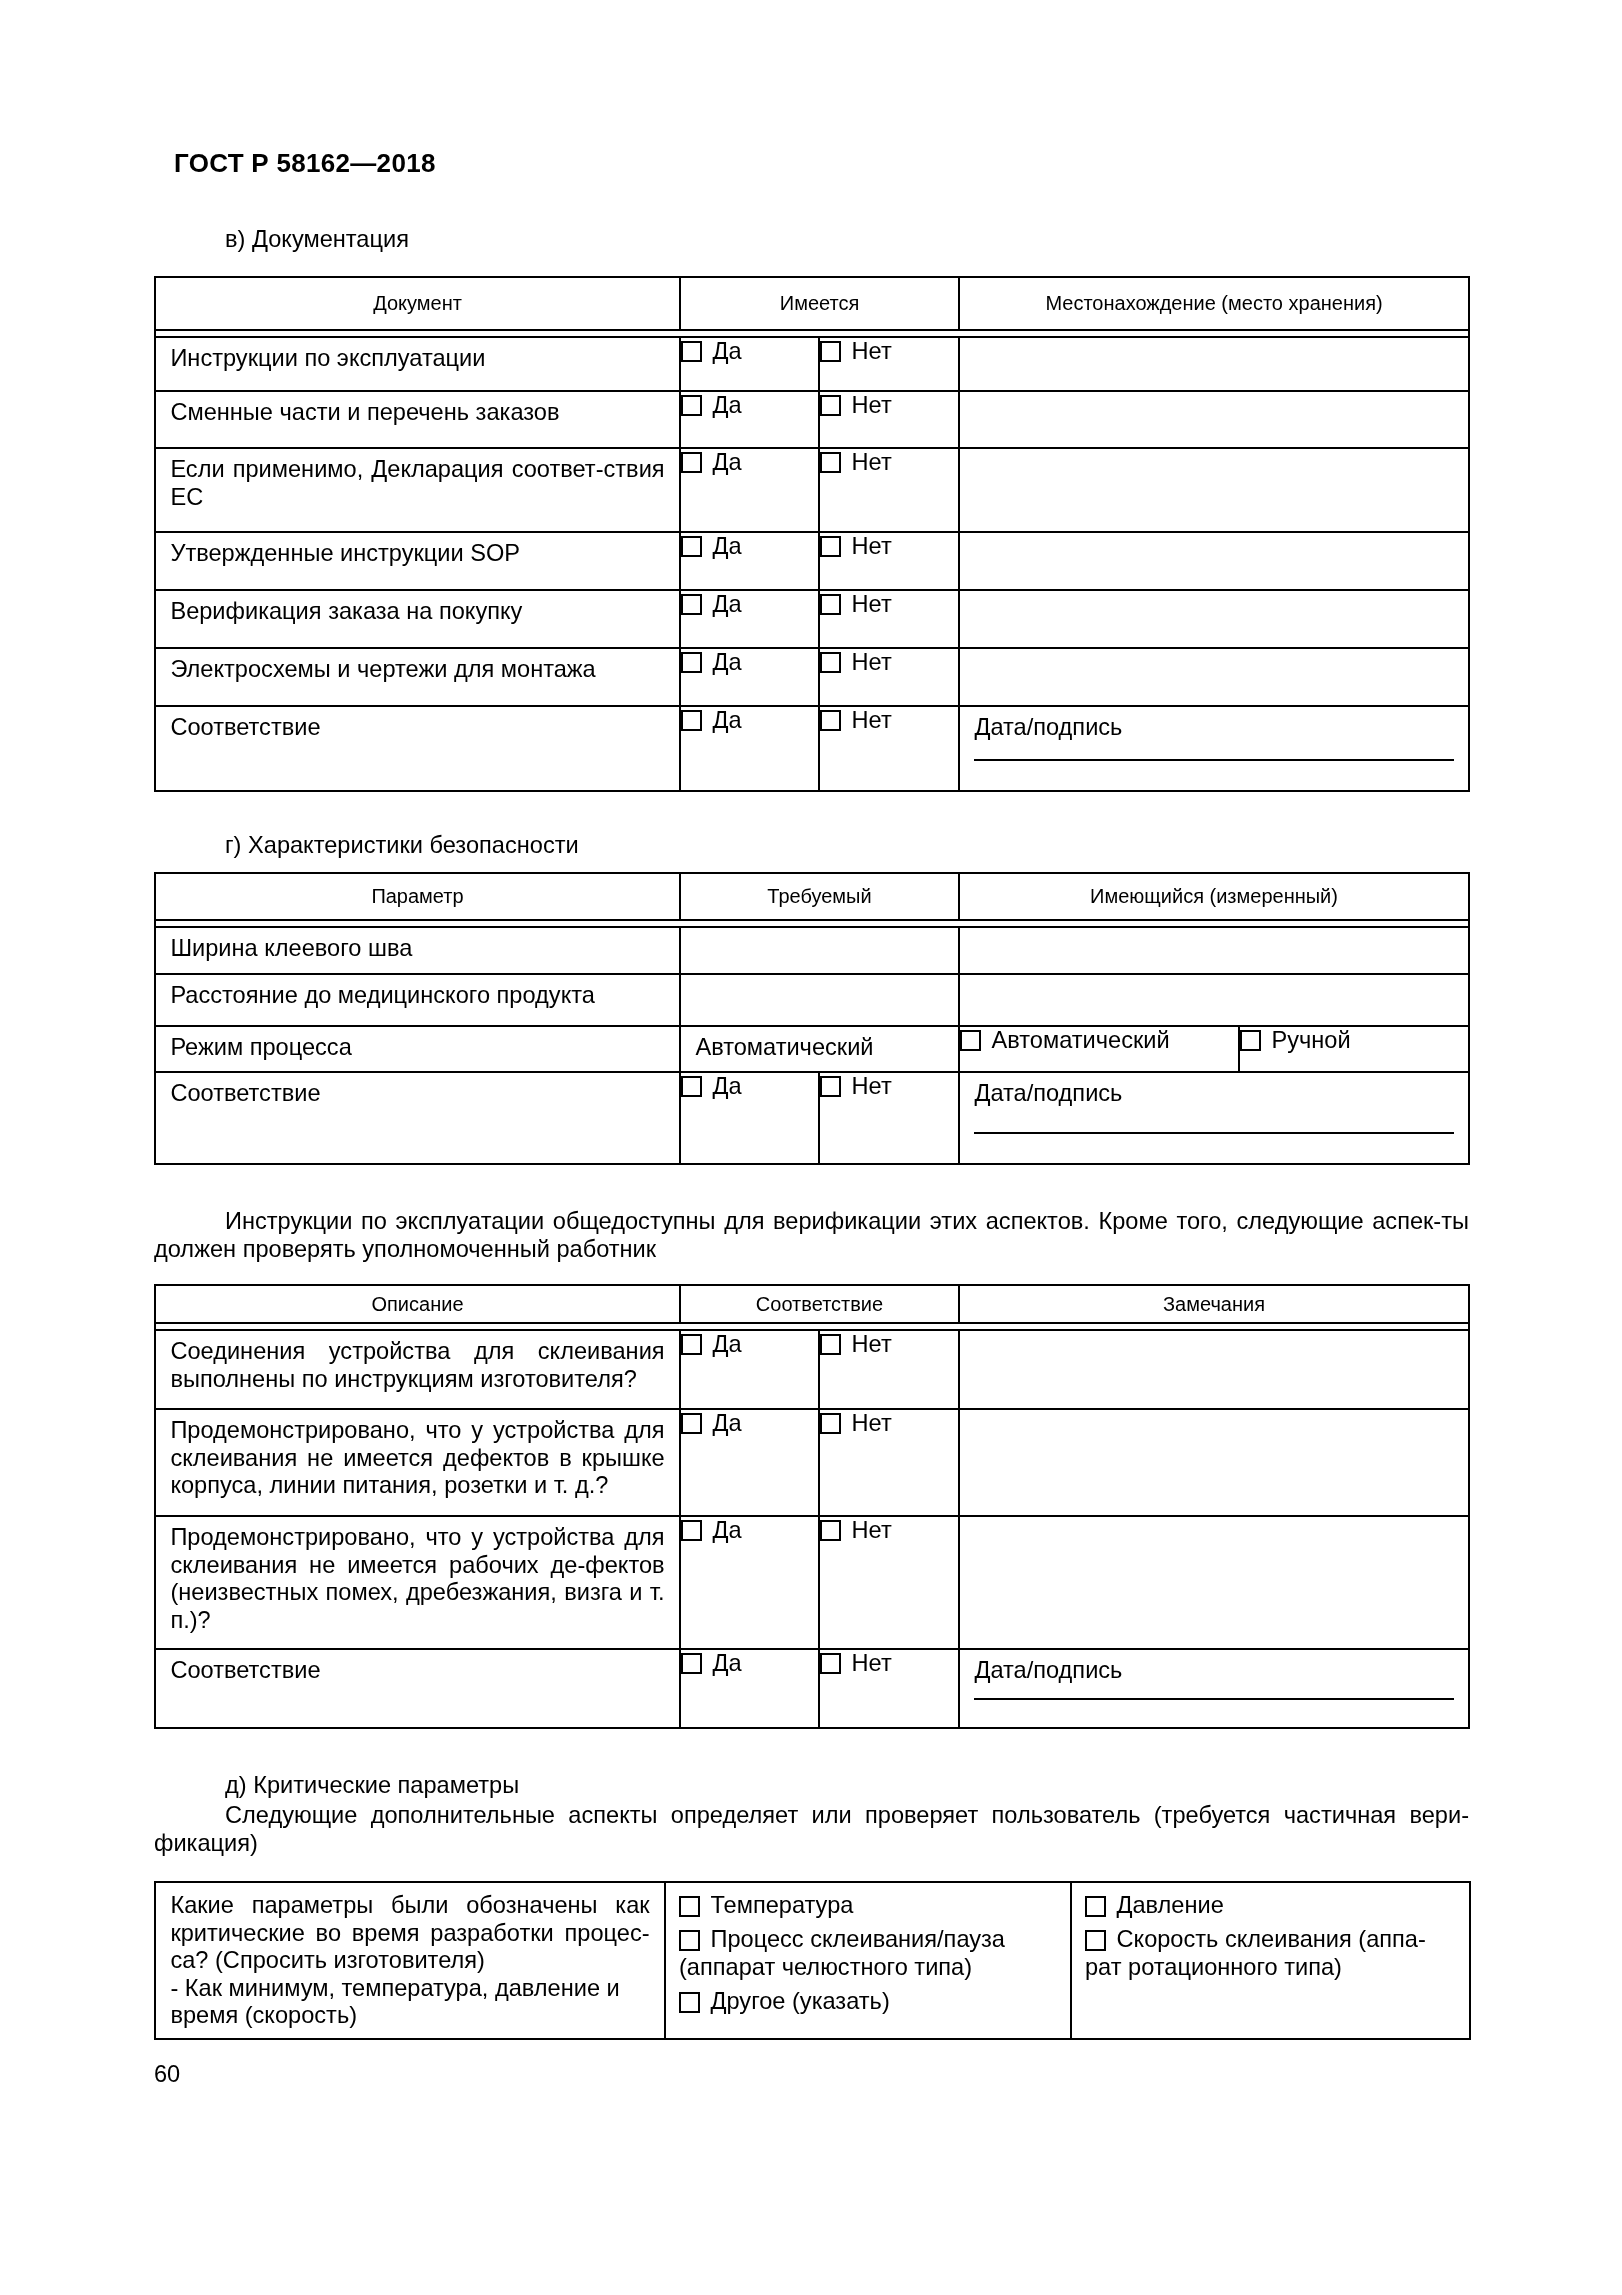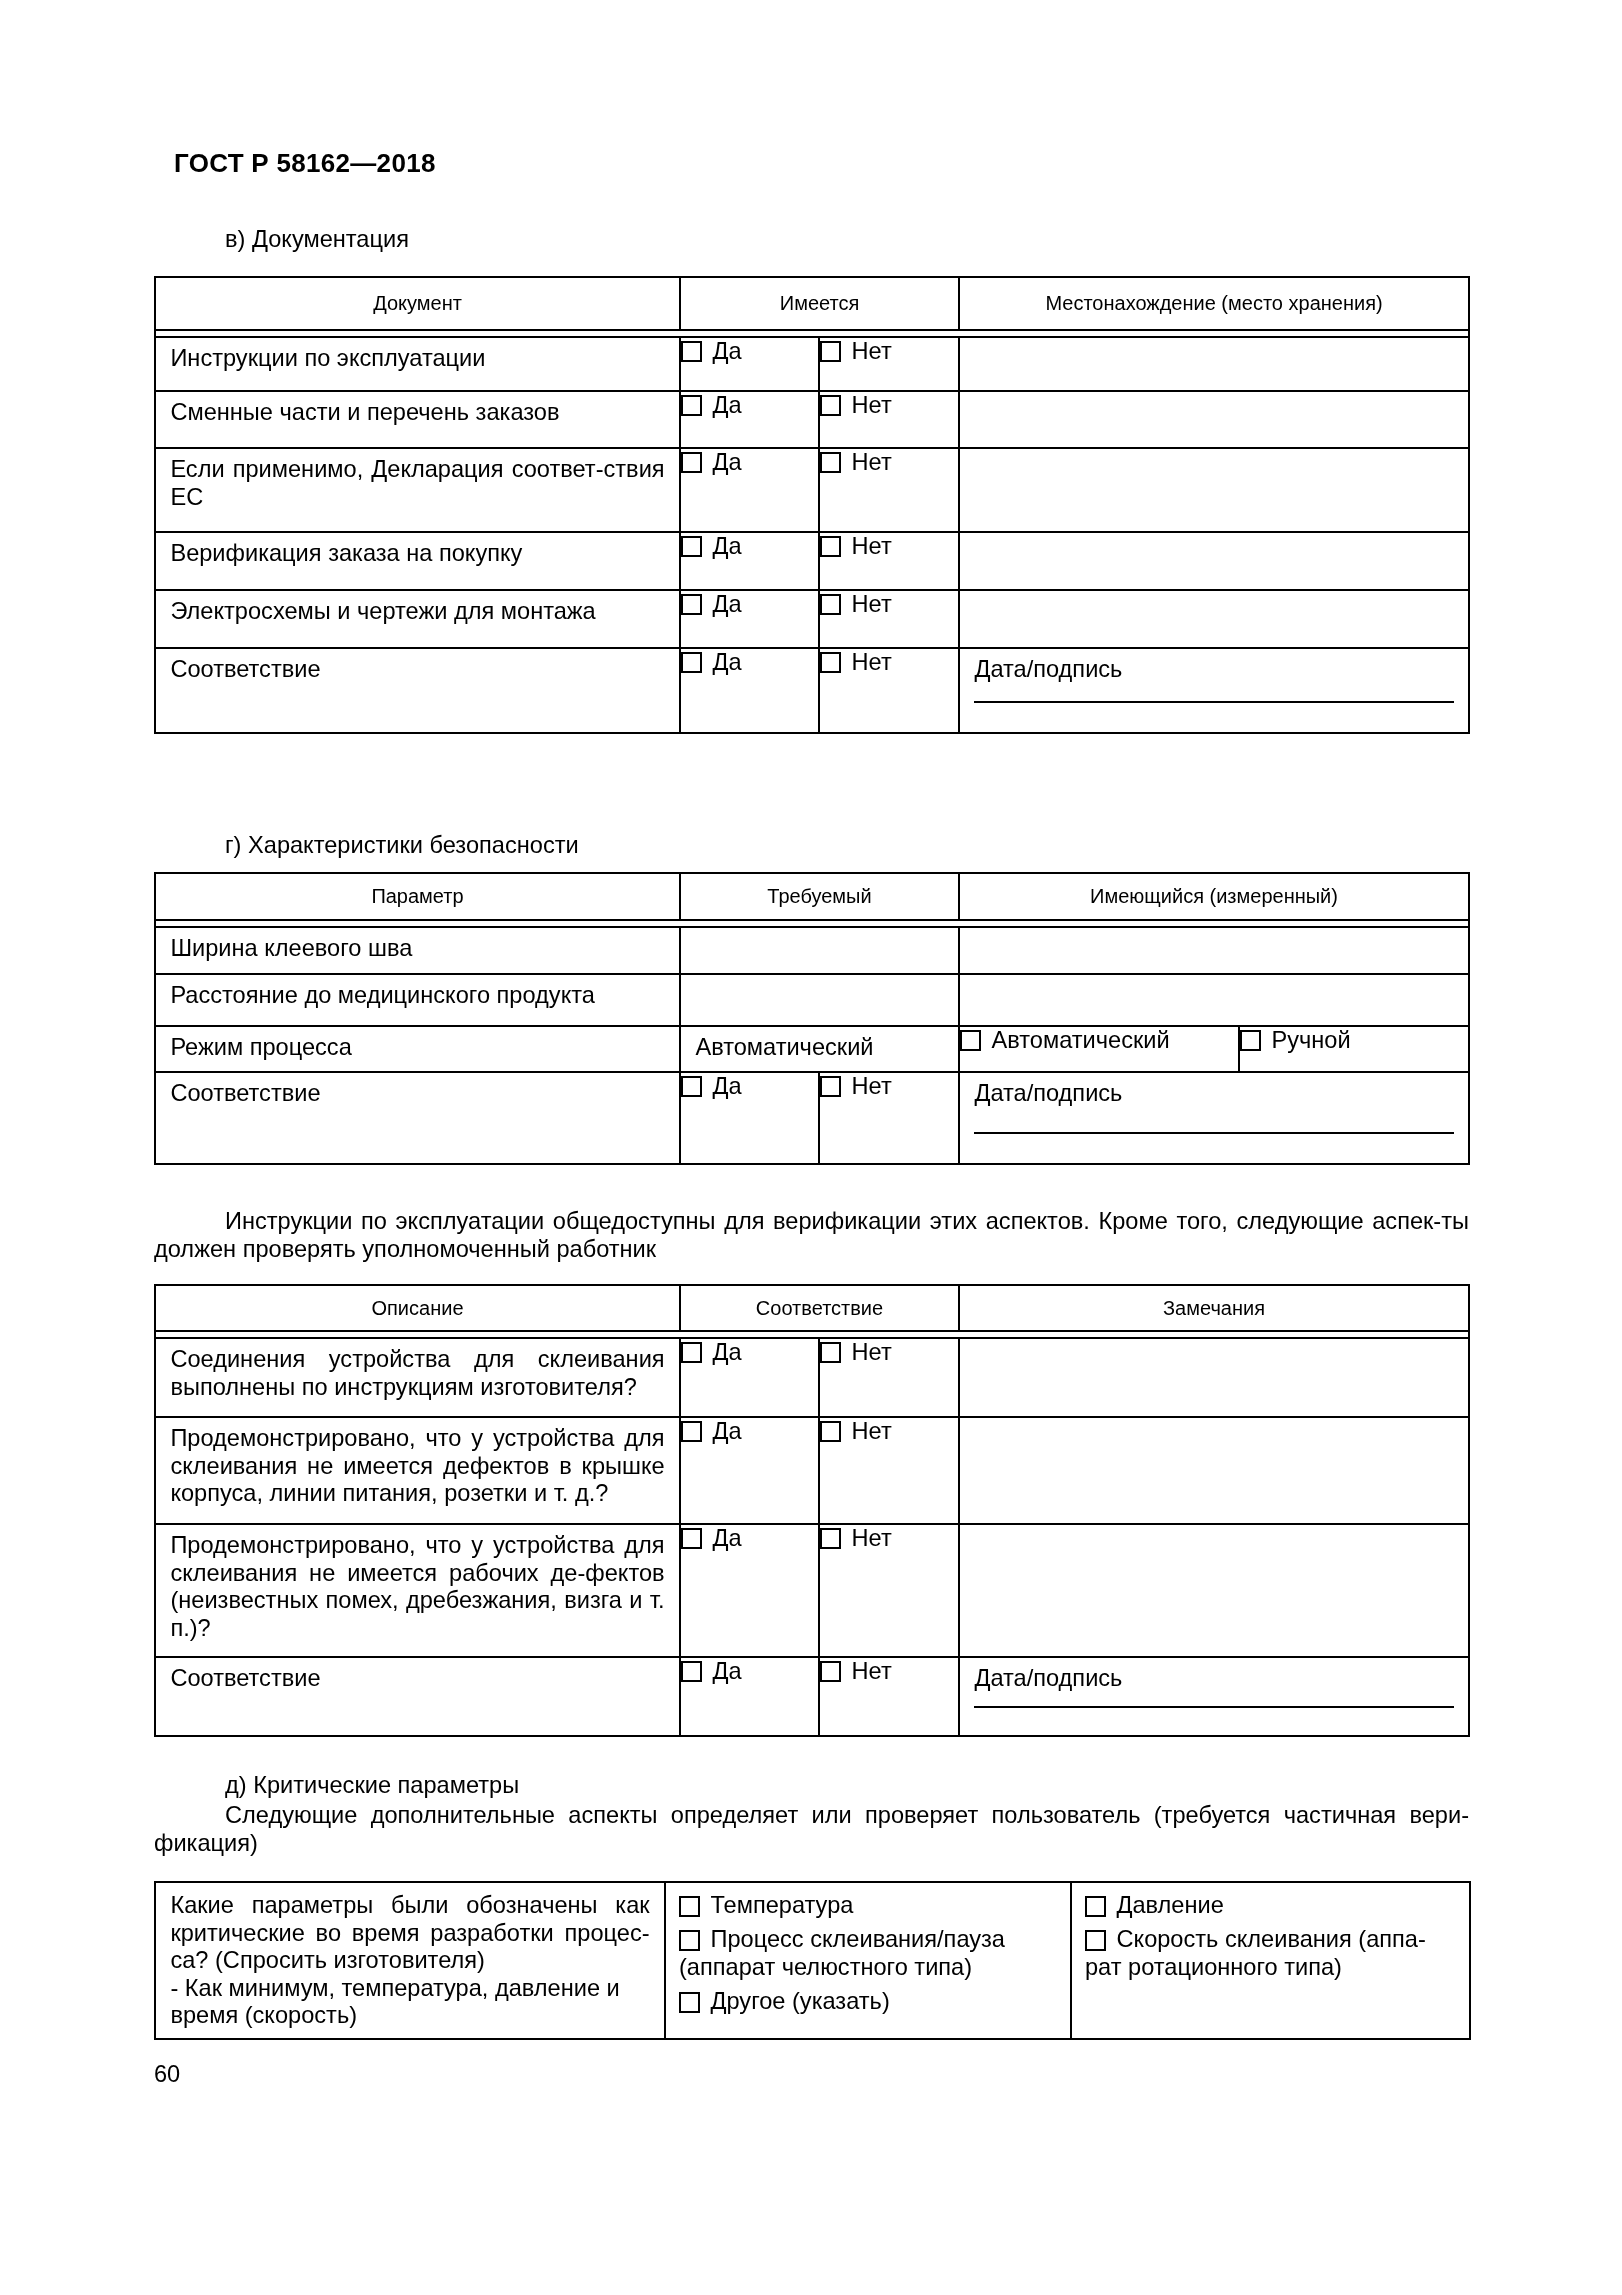--- a/index.html
+++ b/index.html
@@ -72,20 +72,28 @@
     <tr style="height:84px;">
       <td>
           <div class="cell-text">Если применимо, Декларация соответ-ствия ЕС</div>
         </td>
       <td class="cb-cell"><span class="cb"></span><span>Да</span></td>
       <td class="cb-cell"><span class="cb"></span><span>Нет</span></td>
       <td></td>
     </tr>
     <tr style="height:58px;">
       <td>
+          <div class="cell-text cell-left">Утвержденные инструкции SOP</div>
+        </td>
+      <td class="cb-cell"><span class="cb"></span><span>Да</span></td>
+      <td class="cb-cell"><span class="cb"></span><span>Нет</span></td>
+      <td></td>
+    </tr>
+    <tr style="height:58px;">
+      <td>
           <div class="cell-text cell-left">Верификация заказа на покупку</div>
         </td>
       <td class="cb-cell"><span class="cb"></span><span>Да</span></td>
       <td class="cb-cell"><span class="cb"></span><span>Нет</span></td>
       <td></td>
     </tr>
     <tr style="height:58px;">
       <td>
           <div class="cell-text cell-left">Электросхемы и чертежи для монтажа</div>
         </td>
@@ -167,21 +175,21 @@
 <div class="abs para" style="left:154px; top:1207px; width:1315px; text-indent:71px;">Инструкции по эксплуатации общедоступны для верификации этих аспектов. Кроме того, следующие аспек-ты должен проверять уполномоченный работник</div>
 
 <table class="t" style="top:1284px;">
   <colgroup>
       <col style="width:525px">
       <col style="width:139px">
       <col style="width:140px">
       <col style="width:510px">
     </colgroup>
   <thead>
-    <tr style="height:46px;">
+    <tr style="height:38px;">
       <th>Описание</th>
       <th colspan="2">Соответствие</th>
       <th>Замечания</th>
     </tr>
     <tr class="gap">
         <td colspan="4"></td>
       </tr>
   </thead>
   <tbody>
     <tr style="height:79px;">

